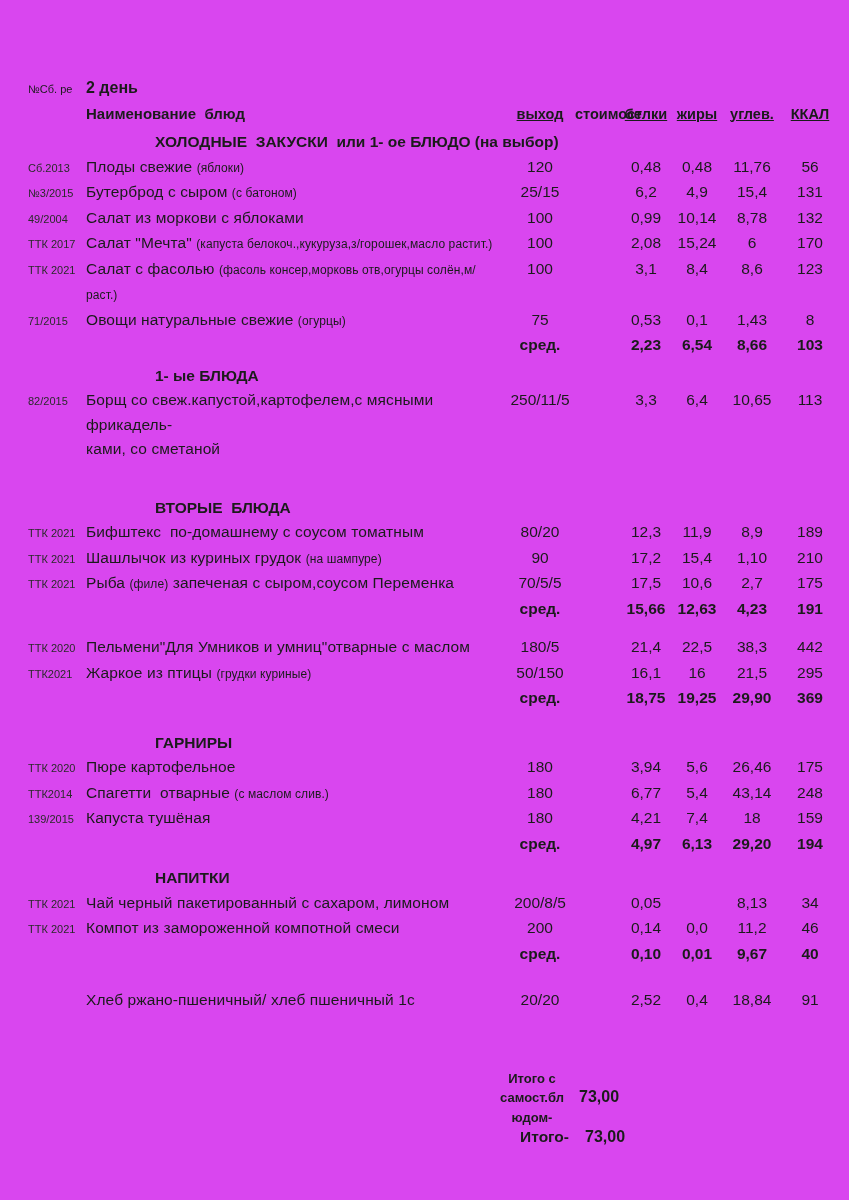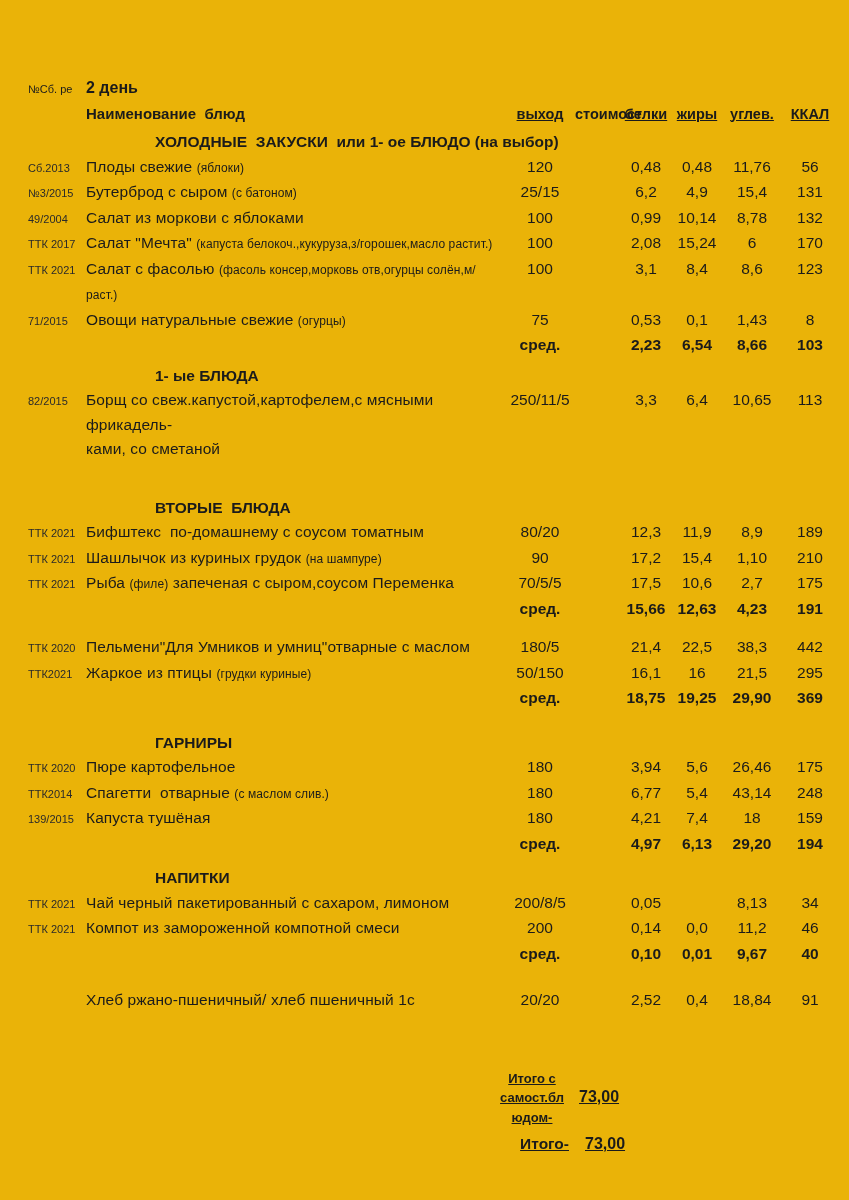--- a/index.html
+++ b/index.html
@@ -6,21 +6,21 @@
     margin: 0;
     padding: 0;
     background: #ffffff;
     font-family: "Liberation Sans", sans-serif;
     color: #1b1b1b;
   }
   .page {
     position: relative;
     width: 849px;
     height: 1200px;
-    background: #eab308;
+    background: #d946ef;
     box-sizing: border-box;
     padding: 76px 0 0 28px;
     overflow: hidden;
   }
   .grid-row {
     display: grid;
     grid-template-columns: 58px 409px 90px 35px 52px 50px 60px 56px;
     align-items: baseline;
   }
   .grid-row > div { line-height: 24.5px; }
@@ -73,37 +73,36 @@
   [data-section-id="main1"]   { margin-top: 34px; }
   [data-section-id="main2"]   { margin-top: 14px; }
   [data-section-id="garnish"] { margin-top: 20px; }
   [data-section-id="drinks"]  { margin-top: 10px; }
   [data-section-id="bread"]   { margin-top: 22px; }
   
   .totals {
     margin-top: 56px;
     margin-left: 467px;
     font-weight: bold;
-    text-decoration: underline;
   }
   .totals-l1 { display: flex; }
   .totals-label {
     width: 74px;
     text-align: center;
     font-size: 13px;
     line-height: 19.5px;
   }
   .totals-value {
     font-size: 16px;
     margin-left: 10px;
     padding-top: 19px;
   }
   .totals-l2 {
     display: flex;
-    margin-top: 8px;
+    margin-top: 1px;
   }
   .totals-l2-label {
     width: 74px;
     text-align: right;
     font-size: 15.5px;
   }
   .totals-l2-value {
     font-size: 16px;
     margin-left: 16px;
   }

